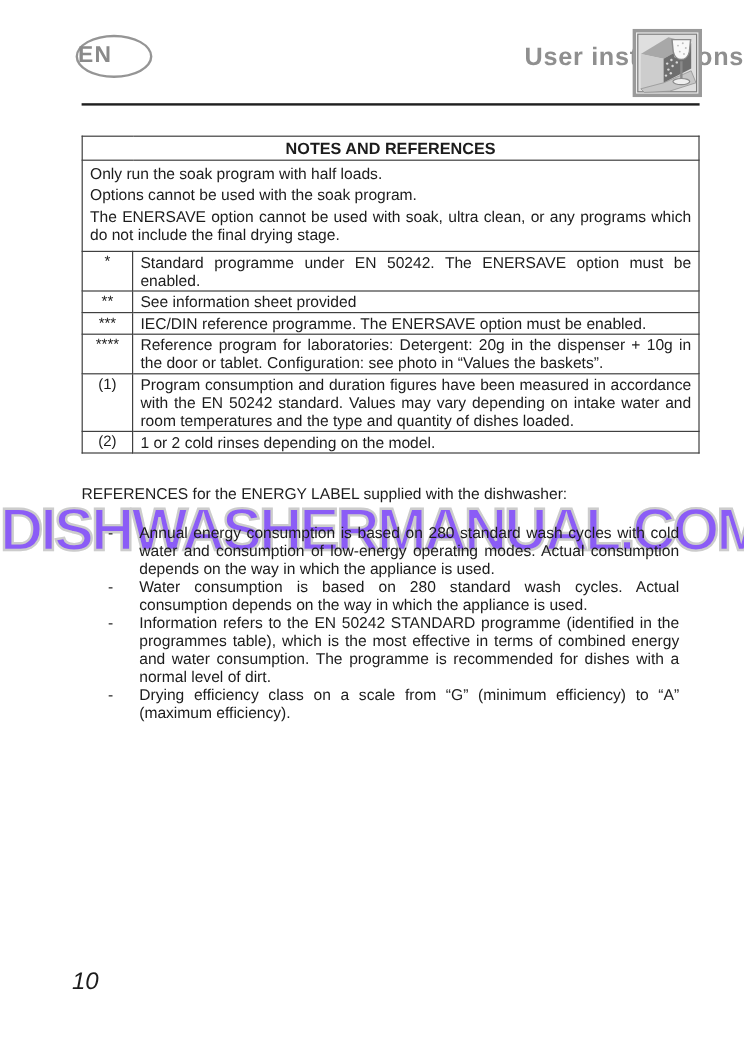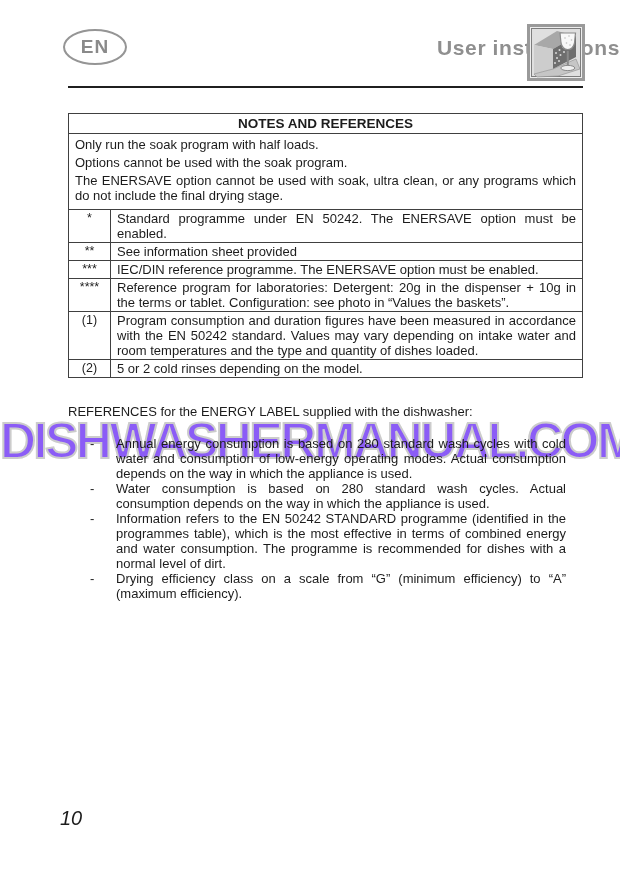--- a/index.html
+++ b/index.html
@@ -23,21 +23,21 @@
     -webkit-text-stroke: 2px #cccccc;
     text-shadow: 0 0 1px #d5d5d5;
     z-index: 0;
   }
 
   
   .lang-badge {
     position: absolute; left: 63px; top: 29px;
     width: 64px; height: 36px;
     border: 2px solid #959595; border-radius: 50%;
-    display: flex; align-items: center; justify-content: center;
+    display: flex; align-items: center; 
     font-size: 19px; font-weight: bold; color: #8a8a8a; letter-spacing: 1px;
     z-index: 1;
   }
   .page-title {
     position: absolute; top: 36px; left: 0; width: 620px;
     margin: 0; text-align: right;
     font-size: 21px; font-weight: bold; color: #8f8f8f; letter-spacing: 0.6px;
     z-index: 1;
   }
   .header-icon { position: absolute; left: 527px; top: 24px; width: 58px; height: 57px; z-index: 1; }
@@ -145,29 +145,29 @@
       <tr>
         <td class="sym">**</td>
         <td class="txt"><span>See information sheet provided</span></td>
       </tr>
       <tr>
         <td class="sym">***</td>
         <td class="txt"><b>IEC/DIN</b><span> reference programme. The </span><b>ENERSAVE</b><span> option must </span><b>be enabled</b><span>.</span></td>
       </tr>
       <tr>
         <td class="sym">****</td>
-        <td class="txt"><span>Reference program for laboratories: Detergent: </span><b>20g</b><span> in the </span><b>dispenser + 10g</b><span> in the </span><b>terms</b><span> or tablet. </span><b>Configuration</b><span>: see photo in “Values the baskets”.</span></td>
+        <td class="txt"><span>Reference program for laboratories: Detergent: </span><b>20g</b><span> in the </span><b>dispenser + 10g</b><span> in the </span><b>door</b><span> or tablet. </span><b>Configuration</b><span>: see photo in “Values the baskets”.</span></td>
       </tr>
       <tr>
         <td class="sym">(1)</td>
         <td class="txt"><span>Program consumption and duration figures have been measured in accordance with the </span><b>EN 50242</b><span> standard. Values may vary depending on intake water and room temperatures and the type and quantity of dishes loaded.</span></td>
       </tr>
       <tr>
         <td class="sym">(2)</td>
-        <td class="txt"><span>5 or 2 cold rinses depending on the model.</span></td>
+        <td class="txt"><span>1 or 2 cold rinses depending on the model.</span></td>
       </tr>
     </tbody>
       </table>
 
     <p class="refs-heading"><b>REFERENCES</b><span> for the </span><b>ENERGY LABEL</b><span> supplied with the dishwasher:</span></p>
 
     <div class="bullets">
       <div class="bullet">
         <span class="dash">-</span>
         <div class="btxt"><span>Annual energy consumption is based on </span><b>280 standard wash cycles</b><span> with cold water and consumption of low-energy operating modes. Actual consumption depends on the way in which the appliance is used.</span></div>

